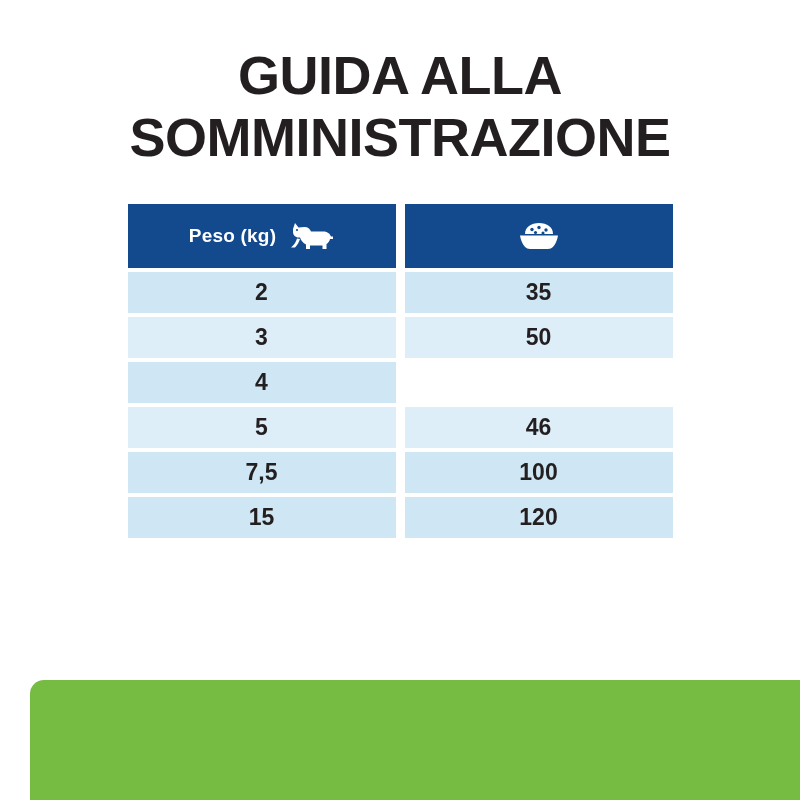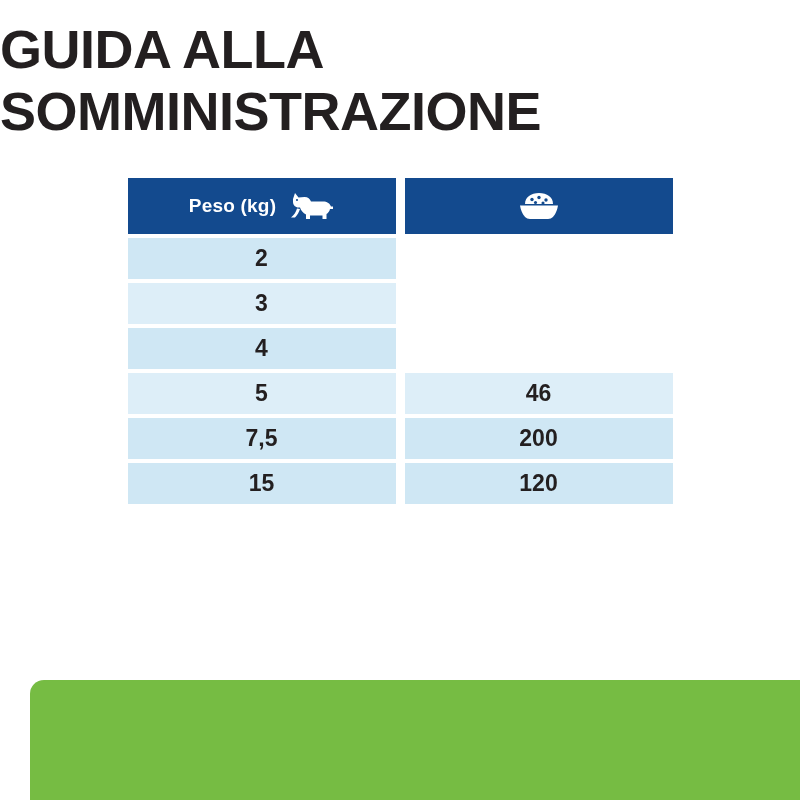--- a/index.html
+++ b/index.html
@@ -16,22 +16,22 @@
   }
 
   .page {
     position: relative;
     width: 800px;
     height: 800px;
     box-sizing: border-box;
   }
 
   .title-block {
-    padding-top: 18px;
-    text-align: left;
+    padding-top: 44px;
+    text-align: center;
   }
   .title-line {
     font-family: "Liberation Sans", sans-serif;
     font-weight: bold;
     font-size: 54px;
     line-height: 62px;
     letter-spacing: -0.5px;
     color: #231f20;
     white-space: nowrap;
   }
@@ -49,21 +49,21 @@
 
   .col {
     width: 268px;
     box-sizing: border-box;
   }
 
   
   .head-cell {
     background: #134a8e;
     color: #ffffff;
-    height: 56px;
+    height: 64px;
     display: flex;
     align-items: center;
     justify-content: center;
     gap: 12px;
   }
   .head-label {
     font-size: 19px;
     font-weight: bold;
     letter-spacing: 0.2px;
     white-space: nowrap;
@@ -149,26 +149,32 @@
             </svg>
           </span>
         </div>
       </div>
     </div>
 
     <div class="table-row">
       <div class="col">
         <div class="data-cell">2</div>
       </div>
+      <div class="col">
+        <div class="data-cell">35</div>
+      </div>
     </div>
 
     <div class="table-row">
       <div class="col">
         <div class="data-cell alt">3</div>
       </div>
+      <div class="col">
+        <div class="data-cell alt">50</div>
+      </div>
     </div>
 
     <div class="table-row">
       <div class="col">
         <div class="data-cell">4</div>
       </div>
     </div>
 
     <div class="table-row">
       <div class="col">
@@ -177,21 +183,21 @@
       <div class="col">
         <div class="data-cell alt">46</div>
       </div>
     </div>
 
     <div class="table-row">
       <div class="col">
         <div class="data-cell">7,5</div>
       </div>
       <div class="col">
-        <div class="data-cell">200</div>
+        <div class="data-cell">100</div>
       </div>
     </div>
 
 
     <div class="table-row">
       <div class="col">
         <div class="data-cell">15</div>
       </div>
       <div class="col">
         <div class="data-cell">120</div>

